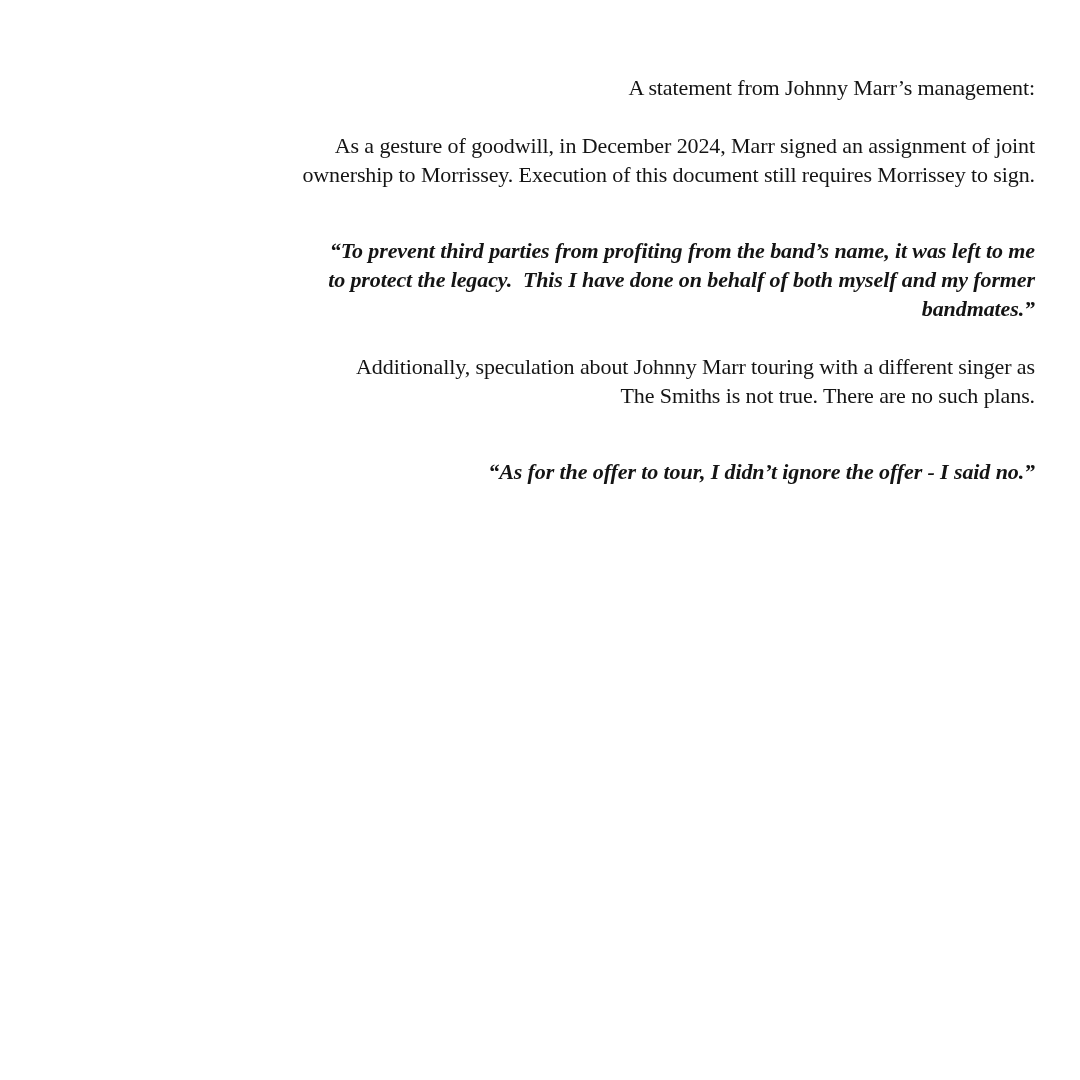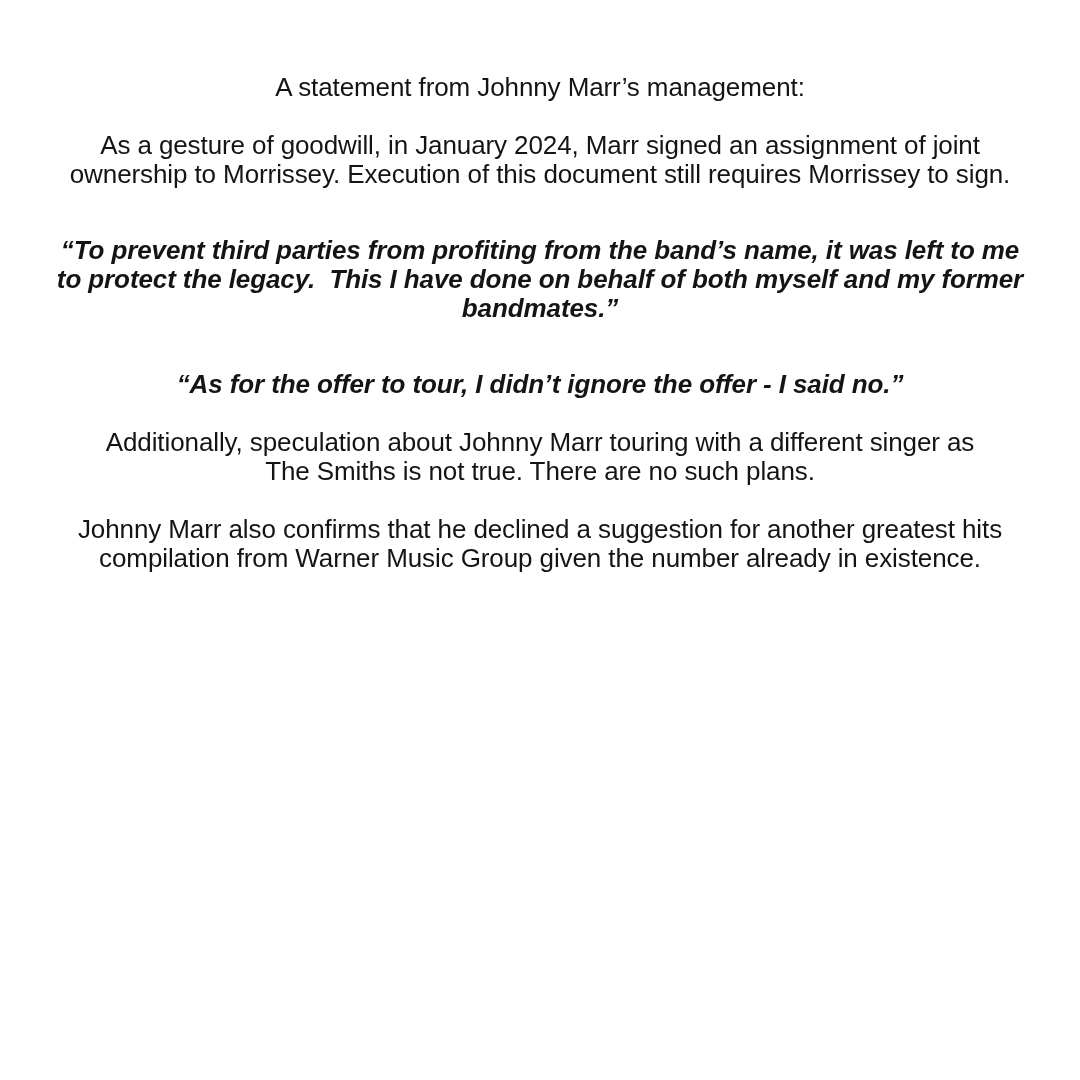--- a/index.html
+++ b/index.html
@@ -16,42 +16,41 @@
   }
   .statement-page {
     width: 1080px;
     height: 1080px;
     box-sizing: border-box;
     padding-top: 73px;
   }
   .para {
     margin: 0 auto 29px auto;
     width: 990px;
-    text-align: center;
-    font-size: 26px;
+    text-align: right;
+    font-size: 22px;
     line-height: 29px;
     letter-spacing: -0.1px;
     white-space: pre-line;
     font-weight: 400;
     font-style: normal;
+    font-family: Liberation Serif, serif;
   }
   .para.quote {
     font-weight: bold;
     font-style: italic;
     margin-top: 47px;
   }
 </style>
 </head>
 <body>
 
 <main class="statement-page">
     <p class="para">A statement from Johnny Marr’s management:</p>
-    <p class="para">As a gesture of goodwill, in January 2024, Marr signed an assignment of joint
+    <p class="para">As a gesture of goodwill, in December 2024, Marr signed an assignment of joint
 ownership to Morrissey. Execution of this document still requires Morrissey to sign.</p>
     <p class="para quote">“To prevent third parties from profiting from the band’s name, it was left to me
 to protect the legacy.&nbsp; This I have done on behalf of both myself and my former
 bandmates.”</p>
-    <p class="para quote">“As for the offer to tour, I didn’t ignore the offer - I said no.”</p>
     <p class="para">Additionally, speculation about Johnny Marr touring with a different singer as
 The Smiths is not true. There are no such plans.</p>
-    <p class="para">Johnny Marr also confirms that he declined a suggestion for another greatest hits
-compilation from Warner Music Group given the number already in existence.</p>
+    <p class="para quote">“As for the offer to tour, I didn’t ignore the offer - I said no.”</p>
   </main>
 
 </body></html>

